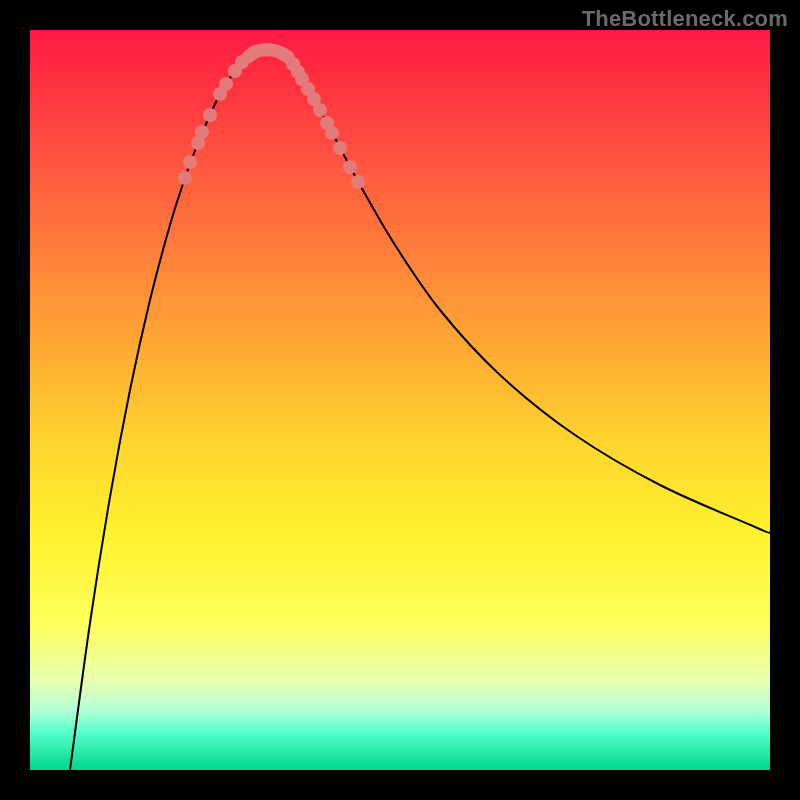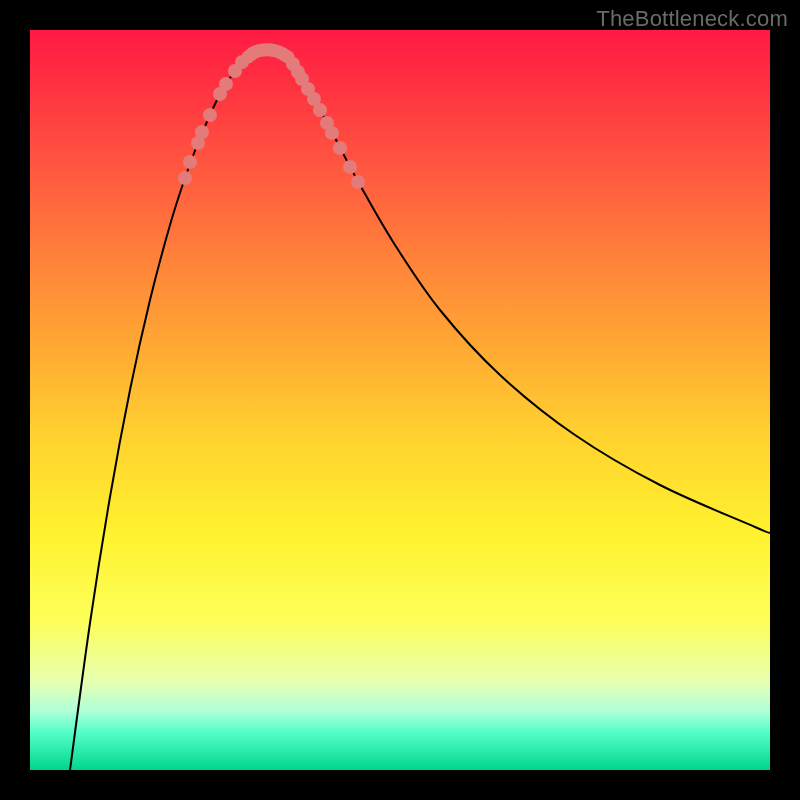--- a/index.html
+++ b/index.html
@@ -31,21 +31,21 @@
       #53fdc8 95%,
       #00d68d 100%
     );
   }
   .watermark {
     position: absolute;
     top: 6px;
     right: 12px;
     color: #6a6a6a;
     font-size: 22px;
-    font-weight: 400;
+    font-weight: 700;
     letter-spacing: 0.2px;
     z-index: 5;
     user-select: none;
   }
   svg.plot {
     position: absolute;
     left: 0;
     top: 0;
     width: 740px;
     height: 740px;

